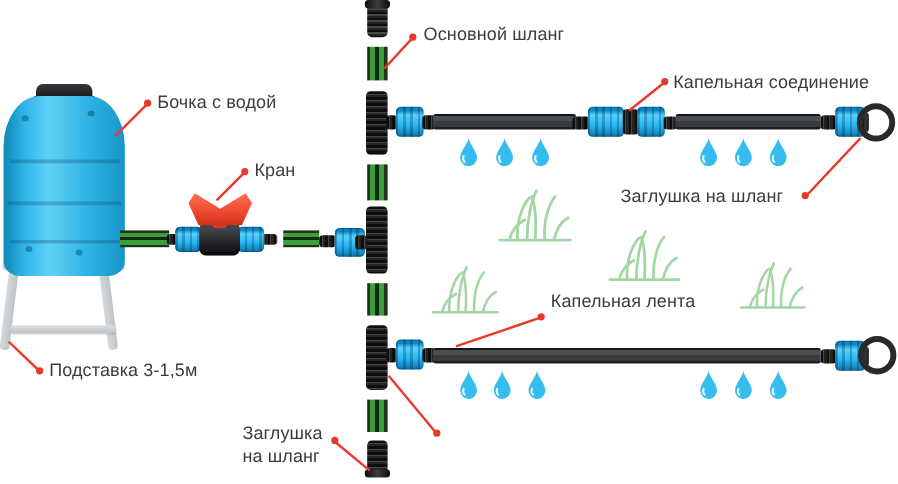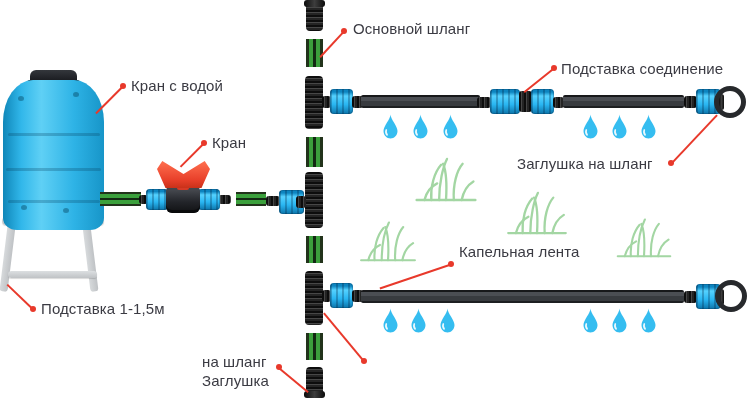--- a/index.html
+++ b/index.html
@@ -242,24 +242,24 @@
   <div class="leader" style="left:33px;top:309px;width:36px;transform:rotate(-136.1deg)"></div>
   <div class="dot" style="left:30px;top:306px"></div>
 
   <div class="leader" style="left:279px;top:367px;width:38px;transform:rotate(39.6deg)"></div>
   <div class="dot" style="left:276px;top:364px"></div>
 
   <div class="leader" style="left:364px;top:361px;width:63px;transform:rotate(-129.8deg)"></div>
   <div class="dot" style="left:361px;top:358px"></div>
 
   <div class="label" style="left:353px;top:19px">Основной шланг</div>
-  <div class="label" style="left:131px;top:76px">Кран с водой</div>
+  <div class="label" style="left:131px;top:76px">Бочка с водой</div>
   <div class="label" style="left:212px;top:133px">Кран</div>
-  <div class="label" style="left:561px;top:59px">Подставка соединение</div>
+  <div class="label" style="left:561px;top:59px">Капельная соединение</div>
   <div class="label" style="left:517px;top:154px">Заглушка на шланг</div>
   <div class="label" style="left:459px;top:242px">Капельная лента</div>
-  <div class="label" style="left:41px;top:299px">Подставка 1-1,5м</div>
+  <div class="label" style="left:41px;top:299px">Подставка 3-1,5м</div>
   <div class="label" style="left:202px;top:352px">
+    <div>Заглушка</div>
     <div>на шланг</div>
-    <div>Заглушка</div>
   </div>
 
 </div>
 
 </body></html>

